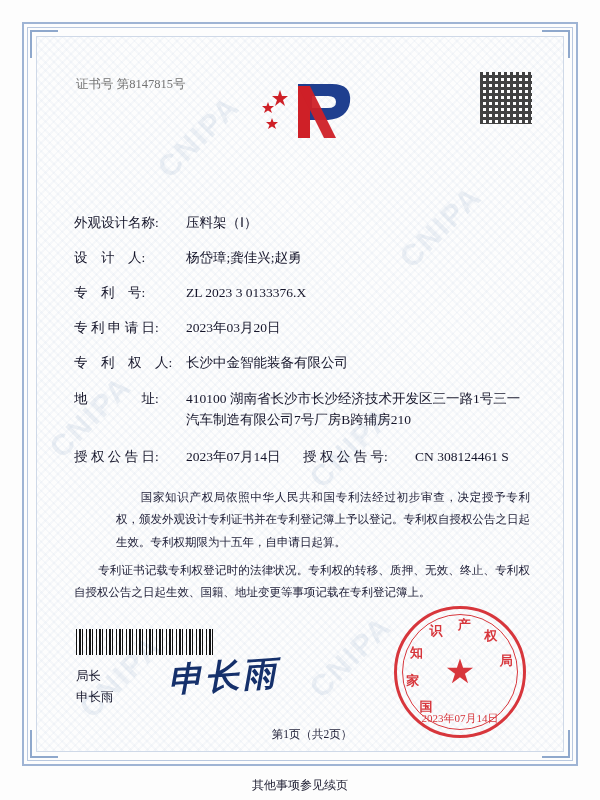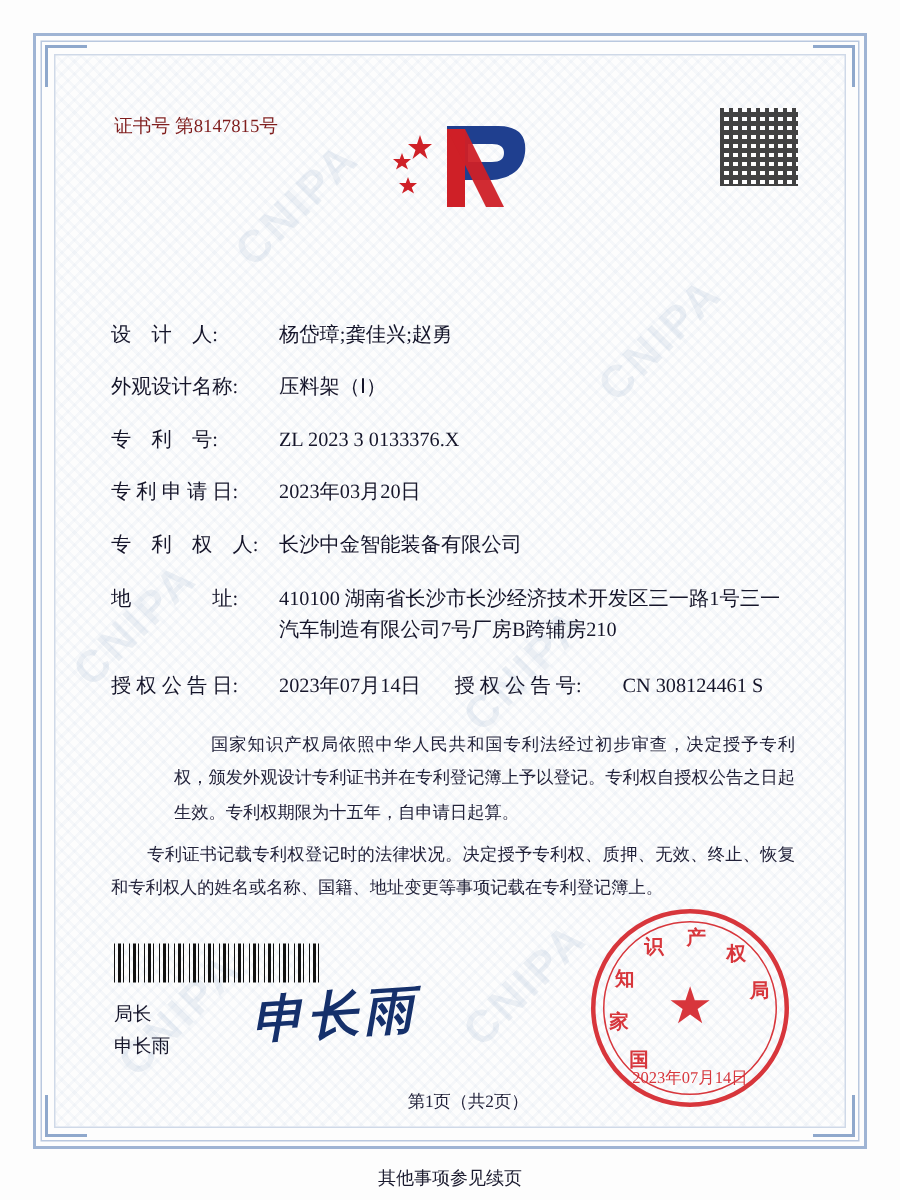--- a/index.html
+++ b/index.html
@@ -75,21 +75,21 @@
   .content {
     position: absolute;
     left: 36px; top: 36px; right: 36px; bottom: 48px;
   }
 
   .cert-no {
     position: absolute;
     left: 40px;
     top: 40px;
     font-size: 12.5px;
-    color: #7f1d1d;
+    color: #737373;
   }
 
   .qr {
     position: absolute;
     right: 32px;
     top: 36px;
     width: 52px; height: 52px;
     background-color: #fff;
     background-image:
       repeating-linear-gradient(0deg, #1a1a1a 0 3px, transparent 3px 6px),
@@ -309,27 +309,27 @@
           <polygon fill="#cf2027" points="28,26 29.5,30 34,30 30.5,33 32,37 28,34.5 24,37 25.5,33 22,30 26.5,30"></polygon>
           <polygon fill="#cf2027" points="32,42 33.5,46 38,46 34.5,49 36,53 32,50.5 28,53 29.5,49 26,46 30.5,46"></polygon>
         </svg>
       </div>
     </div>
 
 
     <div class="fields">
 
       <div class="frow">
+        <div class="flabel">外观设计名称:</div>
+        <div class="fvalue">压料架（Ⅰ）</div>
+      </div>
+
+      <div class="frow">
         <div class="flabel">设　计　人:</div>
         <div class="fvalue">杨岱璋;龚佳兴;赵勇</div>
-      </div>
-
-      <div class="frow">
-        <div class="flabel">外观设计名称:</div>
-        <div class="fvalue">压料架（Ⅰ）</div>
       </div>
 
       <div class="frow">
         <div class="flabel">专　利　号:</div>
         <div class="fvalue">ZL 2023 3 0133376.X</div>
       </div>
 
       <div class="frow">
         <div class="flabel">专 利 申 请 日:</div>
         <div class="fvalue">2023年03月20日</div>
@@ -353,21 +353,21 @@
         <div class="sec" style="flex:1">
           <div class="sec-label">授 权 公 告 号:</div>
           <div>CN 308124461 S</div>
         </div>
       </div>
 
     </div>
 
     <div class="para p1"><span class="indent"></span><span>国家知识产权局依照中华人民共和国专利法经过初步审查，决定授予专利权，颁发外观设计专利证书并在专利登记簿上予以登记。专利权自授权公告之日起生效。专利权期限为十五年，自申请日起算。</span></div>
 
-    <div class="para p2"><span class="indent"></span><span>专利证书记载专利权登记时的法律状况。决定授予专利权、质押、无效、终止、恢复和专利权人的姓名或名称、国籍、地址变更等事项记载在专利登记簿上。</span></div>
+    <div class="para p2"><span class="indent"></span><span>专利证书记载专利权登记时的法律状况。专利权的转移、质押、无效、终止、专利权自授权公告之日起生效、国籍、地址变更等事项记载在专利登记簿上。</span></div>
 
     <div class="barcode"></div>
 
     <div class="signature-block">
       <div>局长</div>
       <div>申长雨</div>
     </div>
 
     <div class="sig-script">申长雨</div>
 

